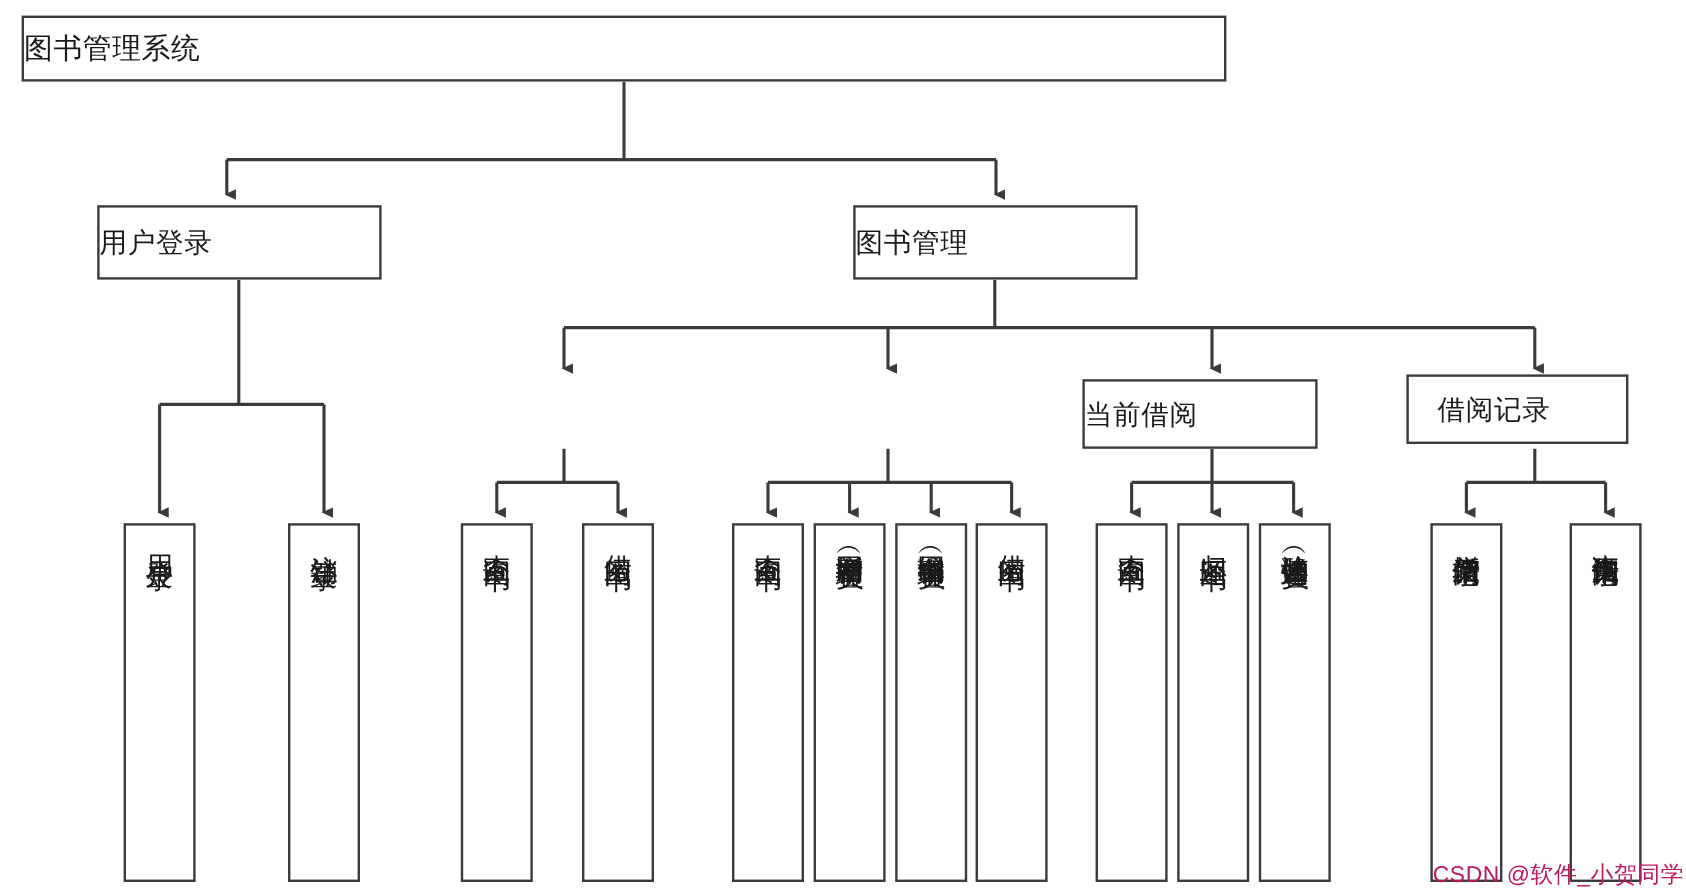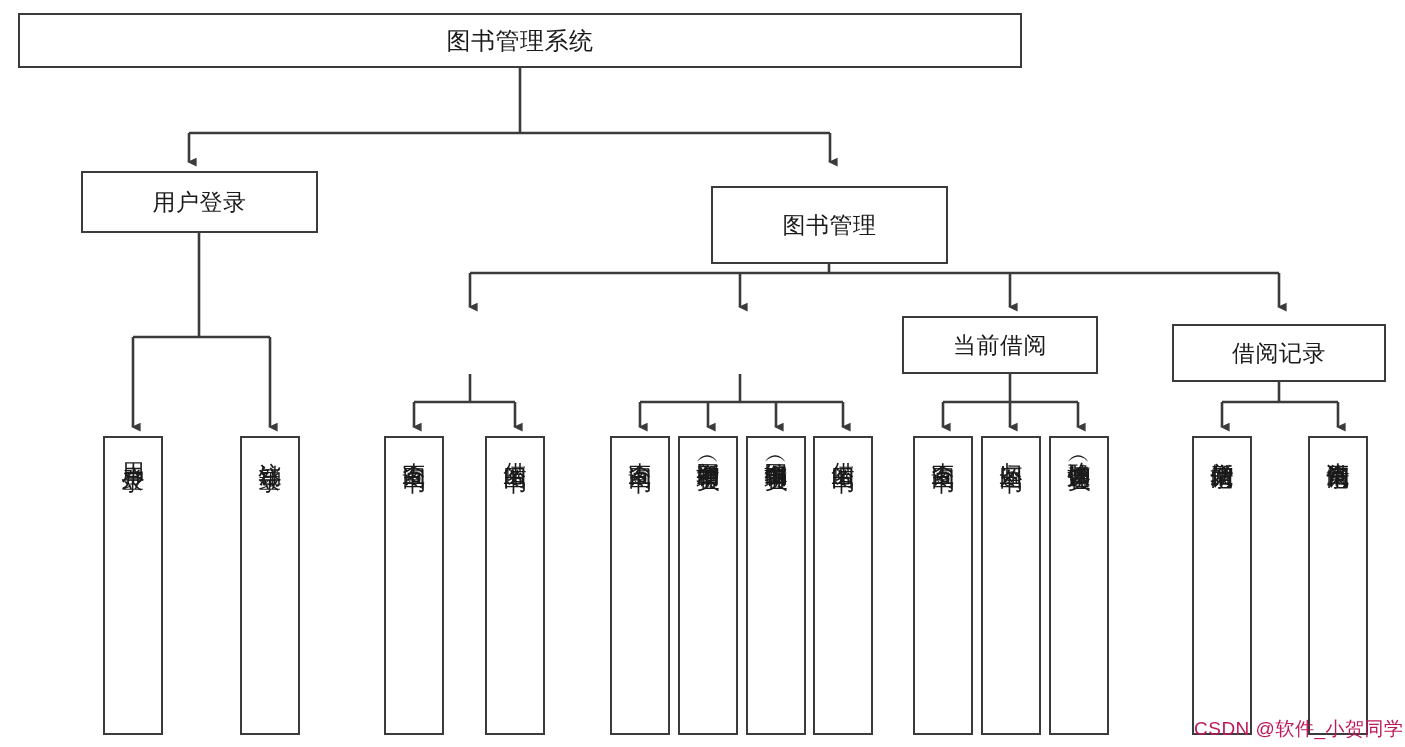--- a/index.html
+++ b/index.html
@@ -25,21 +25,20 @@
     height: 747px;
     pointer-events: none;
   }
   .node {
     position: absolute;
     box-sizing: border-box;
     border: 2.5px solid #3b3b3b;
     background: #ffffff;
     display: flex;
     align-items: center;
-    justify-content: center;
     color: #1a1a1a;
   }
   .node .label {
     display: block;
     text-align: center;
     line-height: 1.15;
     white-space: nowrap;
   }
   .node.horiz .label {
     font-size: 23px;
@@ -127,28 +126,28 @@
     </g>
   </svg>
 
   <div class="node horiz root" style="left:18px; top:13px; width:1004px; height:55px;">
     <span class="label">图书管理系统</span>
   </div>
 
   <div class="node horiz" style="left:81px; top:171px; width:237px; height:62px;">
     <span class="label">用户登录</span>
   </div>
-  <div class="node horiz" style="left:711px; top:186px; width:237px; height:78px;">
+  <div class="node horiz" style="left:711px; top:171px; width:237px; height:62px;">
     <span class="label">图书管理</span>
   </div>
 
   <div class="node horiz" style="left:902px; top:316px; width:196px; height:58px;">
     <span class="label">当前借阅</span>
   </div>
-  <div class="node horiz" style="left:1172px; top:324px; width:214px; height:58px;">
+  <div class="node horiz" style="left:1172px; top:312px; width:185px; height:58px;padding-left:24px;">
     <span class="label">借阅记录</span>
   </div>
 
   <div class="node vert" style="left:103px; top:436px; width:60px; height:299px;">
     <span class="label">用户登录</span>
   </div>
   <div class="node vert" style="left:240px; top:436px; width:60px; height:299px;">
     <span class="label">注销登录</span>
   </div>
 

